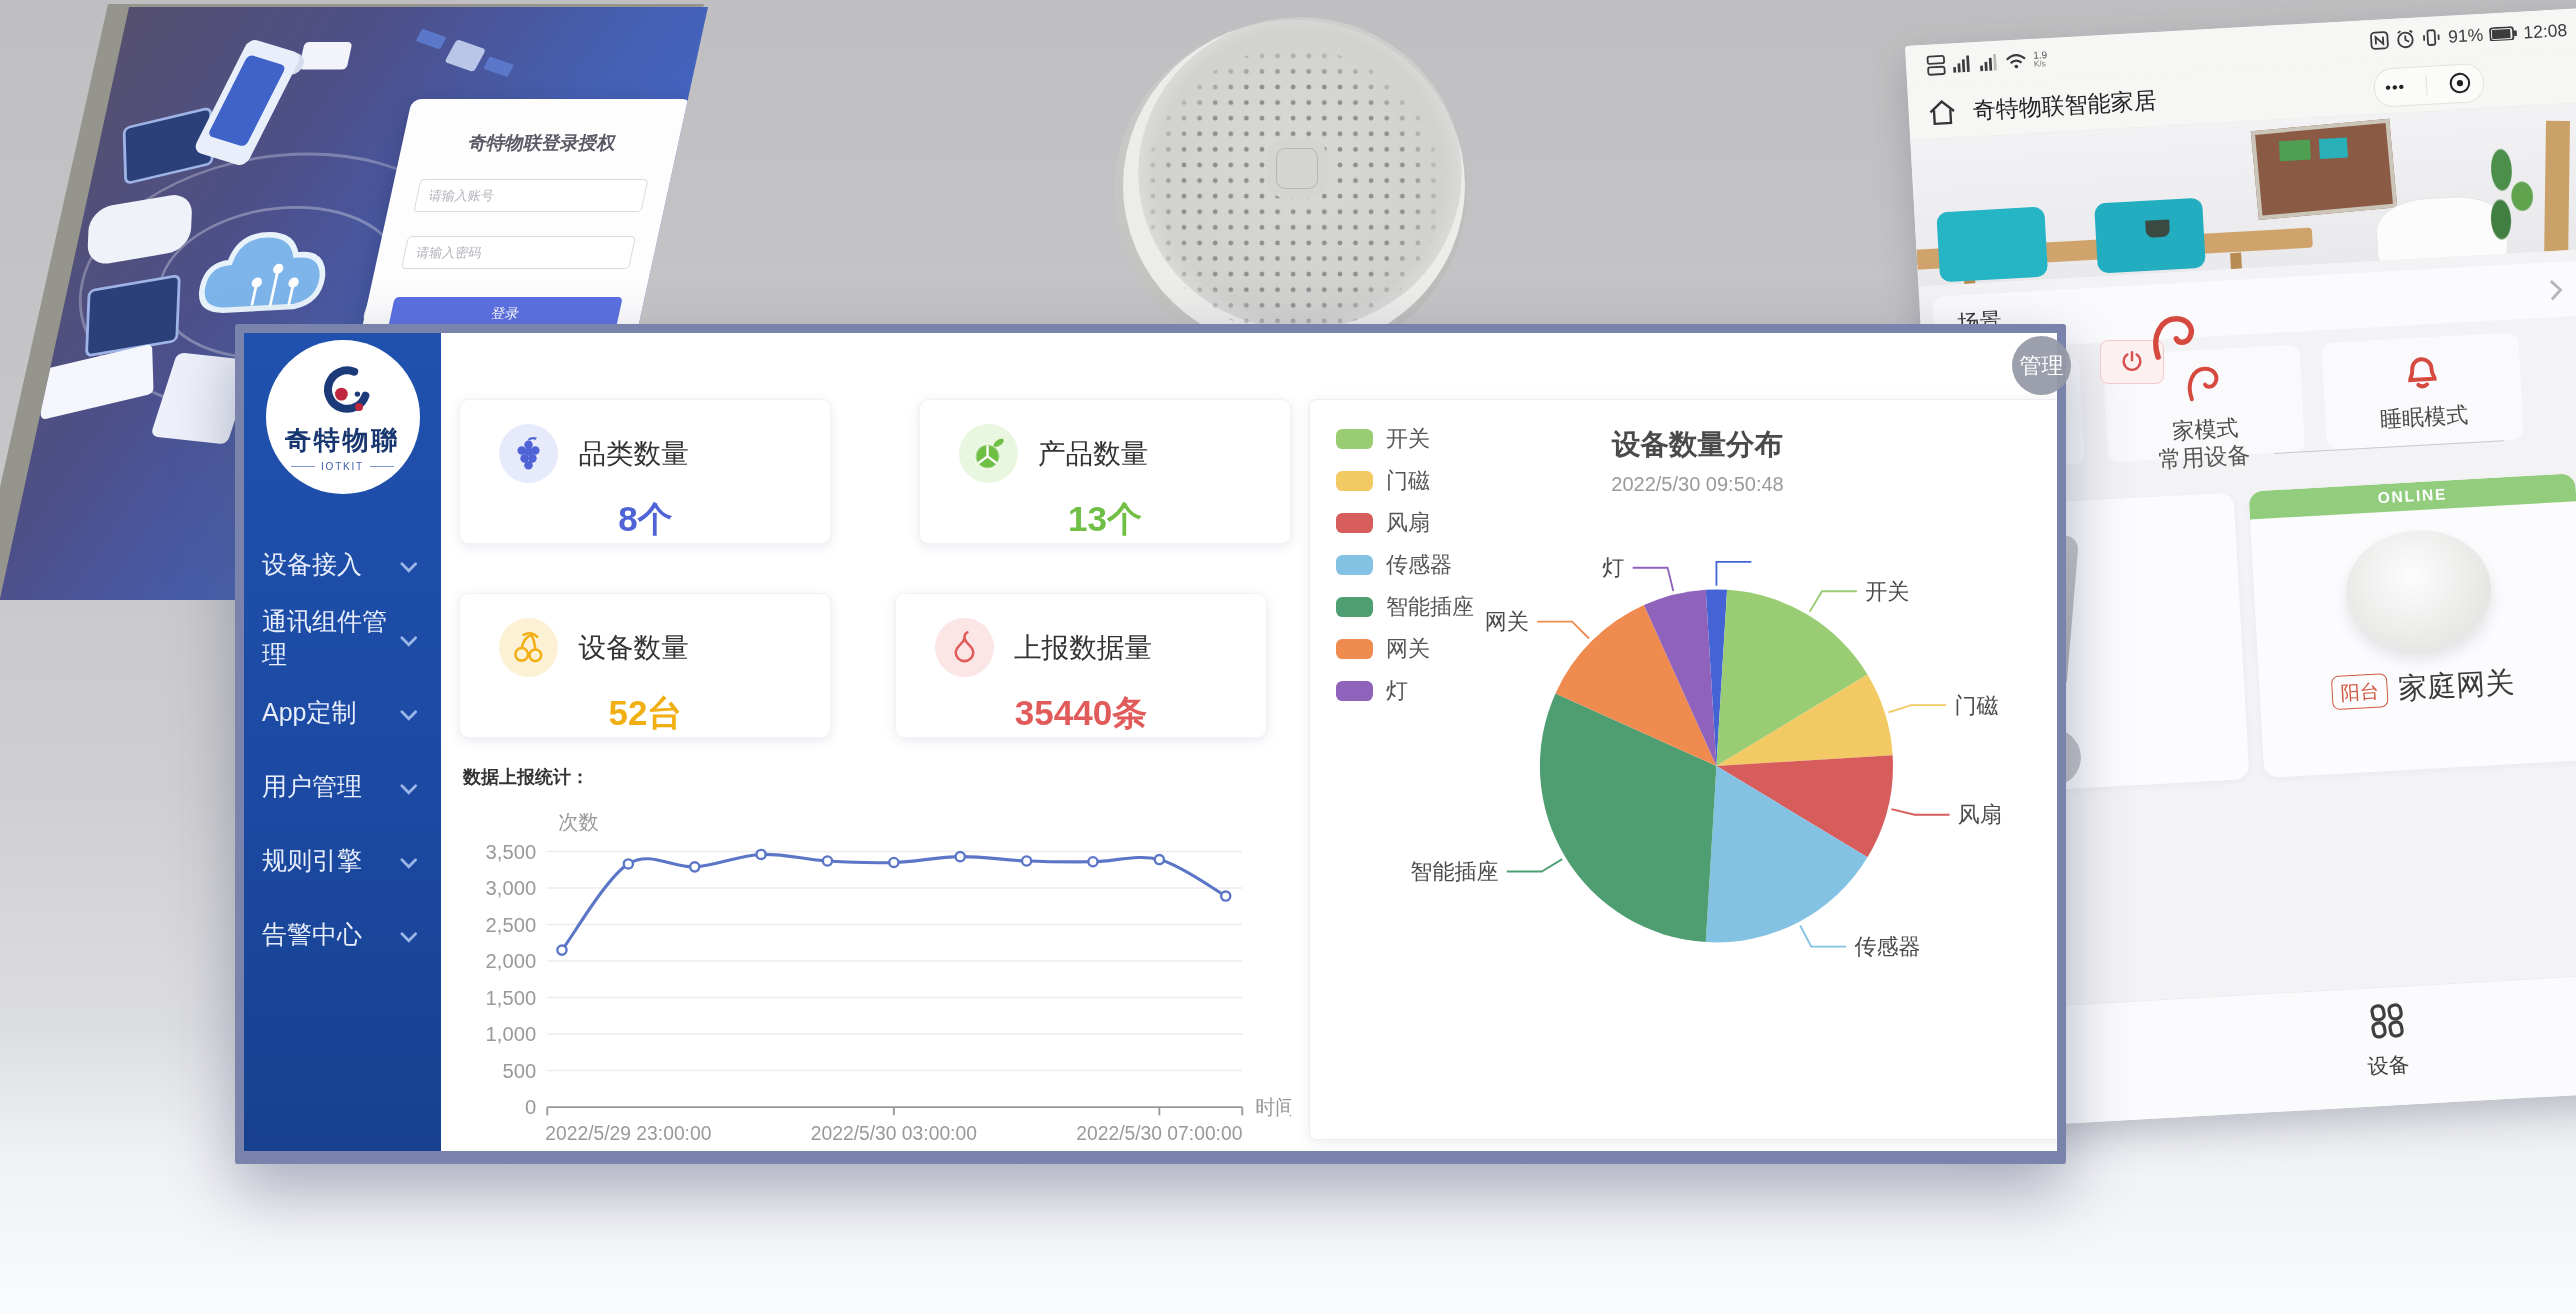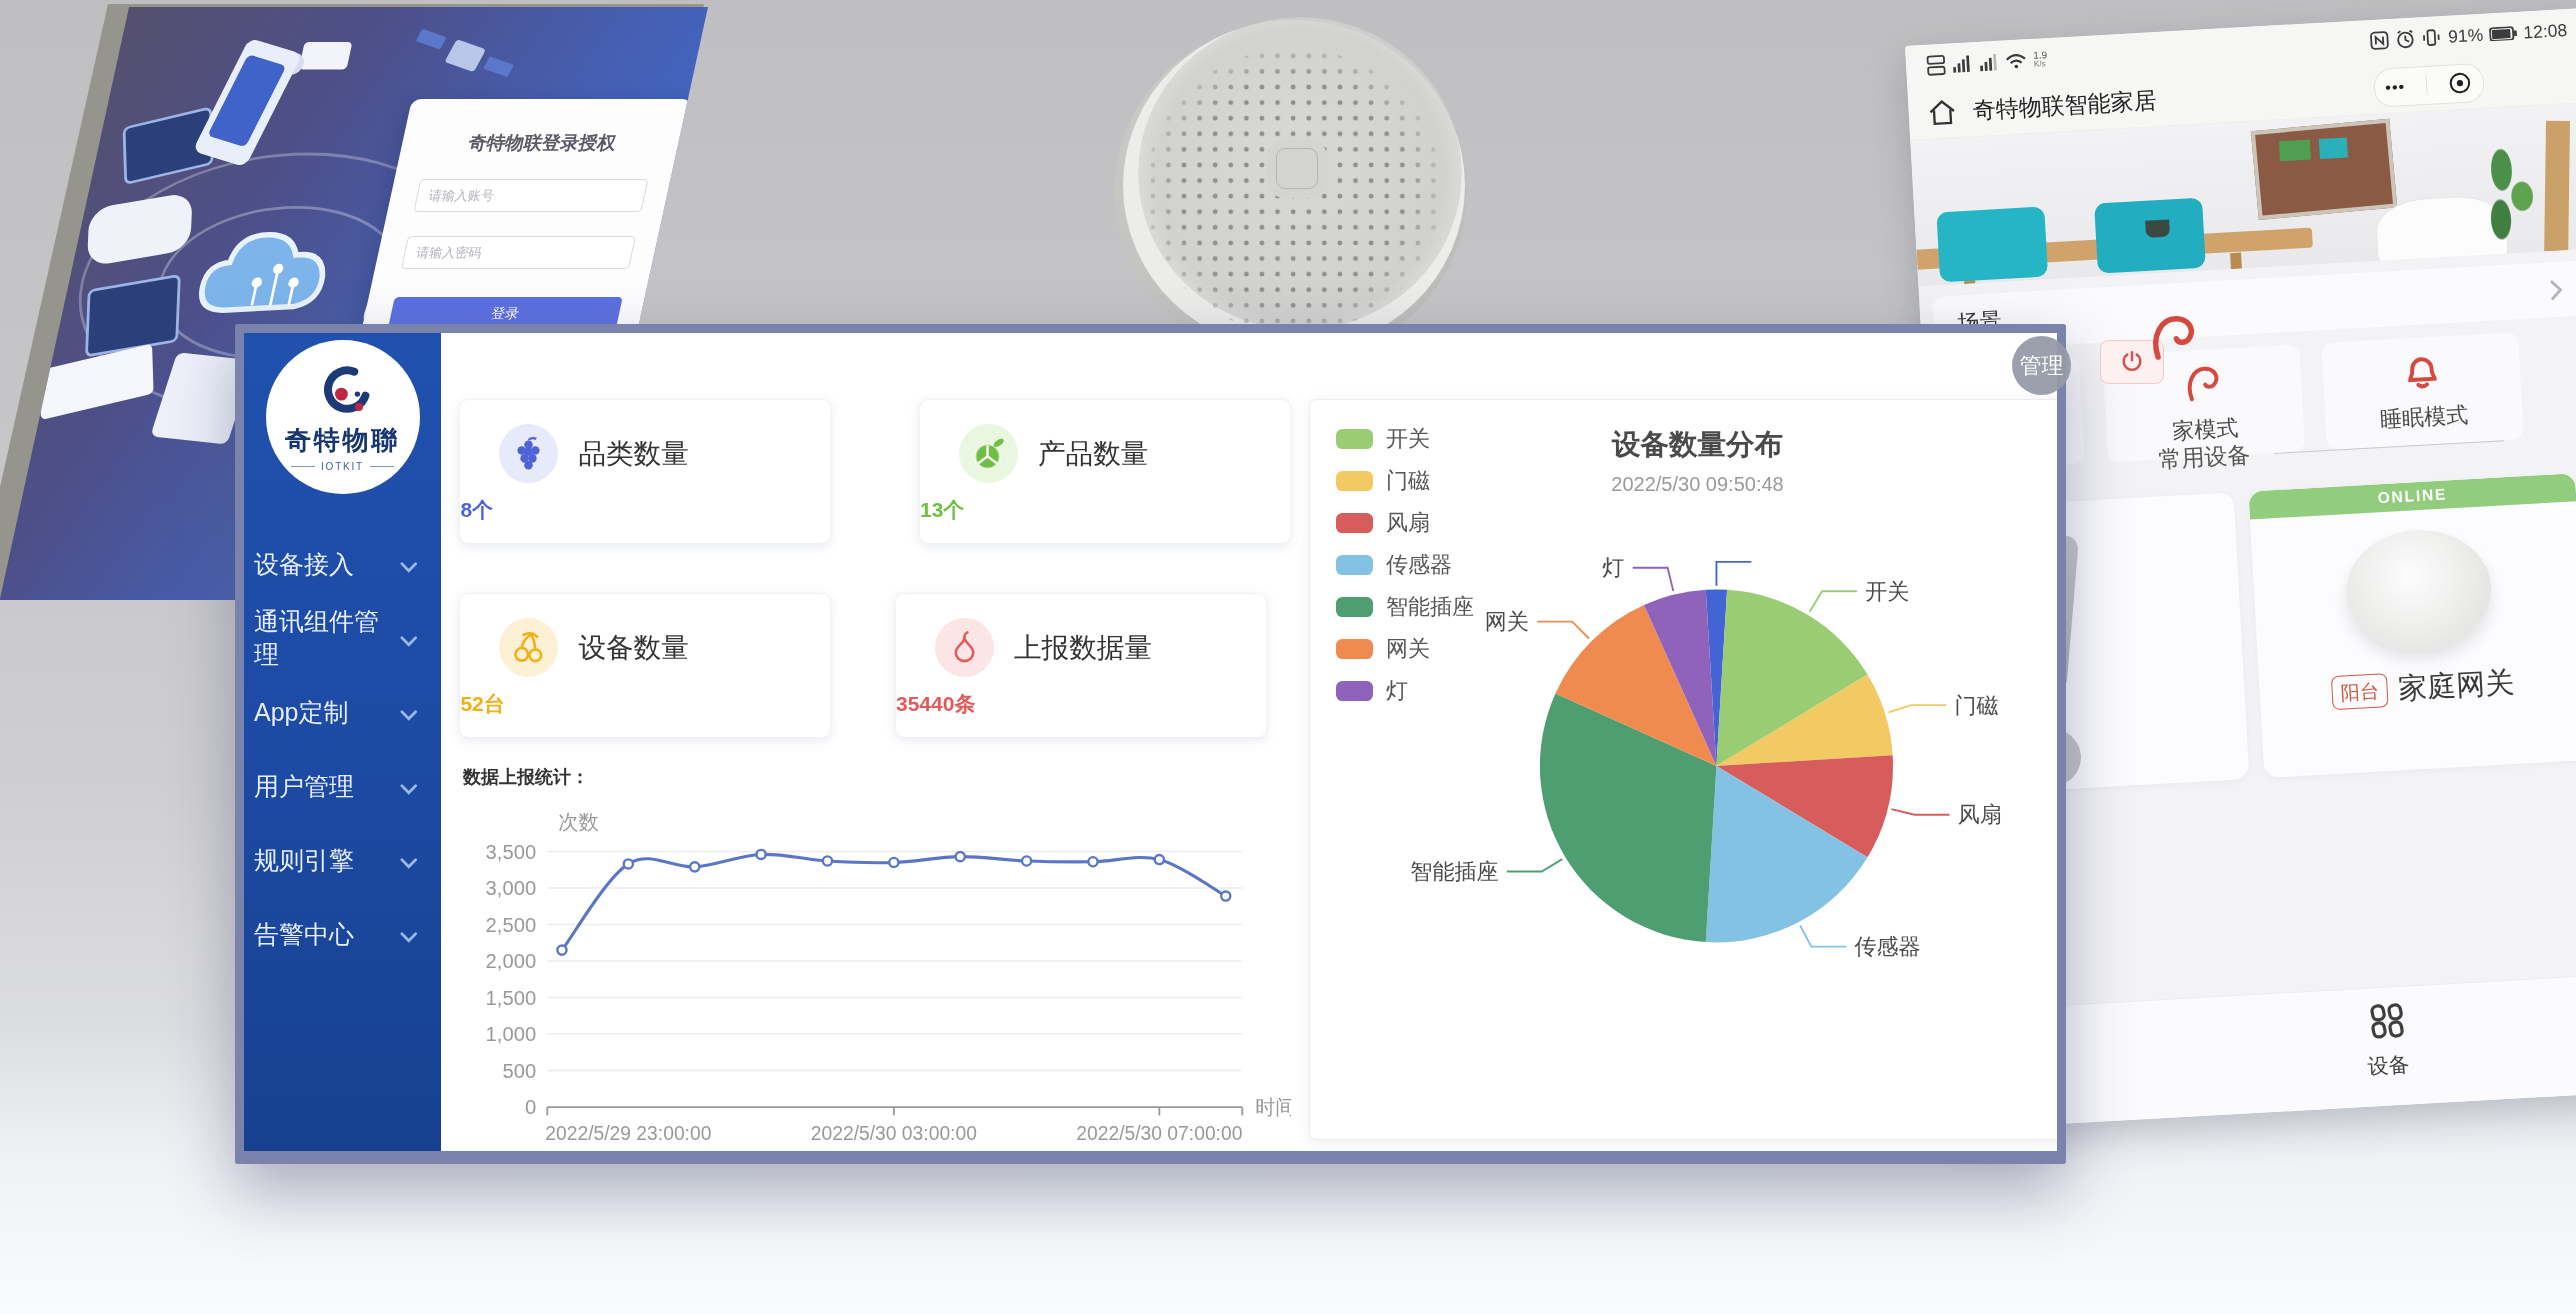--- a/index.html
+++ b/index.html
@@ -86,29 +86,29 @@
   .dash{position:absolute;left:235px;top:324px;width:1831px;height:840px;z-index:5;box-sizing:border-box;
     border:9.2px solid #7a83ab;border-bottom-width:13px;border-radius:2.8px;background:#fff;display:flex;
     box-shadow:0 27.6px 64px rgba(85,90,120,.45);}
   .side{width:197px;background:linear-gradient(180deg,#2051ae 0%,#1c4aa3 55%,#17418f 100%);flex:none;position:relative;}
   .logo-circle{width:154px;height:154px;border-radius:50%;background:#fff;margin:7.4px auto 0;display:flex;
     flex-direction:column;align-items:center;justify-content:center;}
   .brand-name{font-size:26px;font-weight:700;color:#17356f;letter-spacing:2.8px;margin-top:0px;font-family:"Liberation Serif",serif;}
   .brand-sub{display:flex;align-items:center;gap:5.5px;font-size:10px;color:#3b5ca8;letter-spacing:1.8px;margin-top:2.8px;}
   .dash-line{display:inline-block;width:24px;height:0.9px;background:#7d94c6;}
   .side nav{margin-top:33px;}
-  .m-item{height:74px;display:flex;align-items:center;justify-content:space-between;padding:0 24px 0 10px;
+  .m-item{height:74px;display:flex;align-items:center;justify-content:space-between;padding:0 24px 0 18px;
     color:#e8eefb;font-size:25px;cursor:pointer;}
   .content{flex:1;position:relative;background:#fff;overflow:hidden;}
   .scard{position:absolute;width:372px;height:145px;background:#fff;border-radius:9.2px;
     border:0.9px solid #f2f2f4;box-shadow:0 2.8px 11px rgba(120,130,160,.16);box-sizing:border-box;}
   .srow{display:flex;align-items:center;gap:20px;padding:24px 0 0 39px;}
   .ic{width:59px;height:59px;border-radius:50%;display:flex;align-items:center;justify-content:center;flex:none;}
   .st{font-size:27.6px;font-weight:400;color:#333;}
-  .sv{text-align:left;font-size:21px;font-weight:700;margin-top:13px;}
+  .sv{text-align:center;font-size:35px;font-weight:700;margin-top:13px;}
   .sec-title{position:absolute;left:22px;top:432px;font-size:18px;font-weight:700;color:#333;}
   #lineChart{position:absolute;left:18.4px;top:478px;}
   .pie-card{position:absolute;left:868px;top:66px;width:777px;height:741px;background:#fff;border:0.9px solid #ededef;
     border-radius:7.4px;box-shadow:0 2.8px 13px rgba(120,130,160,.14);box-sizing:border-box;}
   .pie-title{text-align:center;font-size:28.5px;font-weight:700;color:#4a4a4a;margin-top:26px;}
   .pie-sub{text-align:center;font-size:20px;color:#9a9a9a;margin-top:9.2px;}
   #pieLegend{position:absolute;left:26px;top:24px;}
   .lg-row{display:flex;align-items:center;gap:13px;margin-bottom:12px;}
   .lg-sw{width:37px;height:20px;border-radius:6.4px;flex:none;}
   .lg-tx{font-size:22px;color:#555;}

